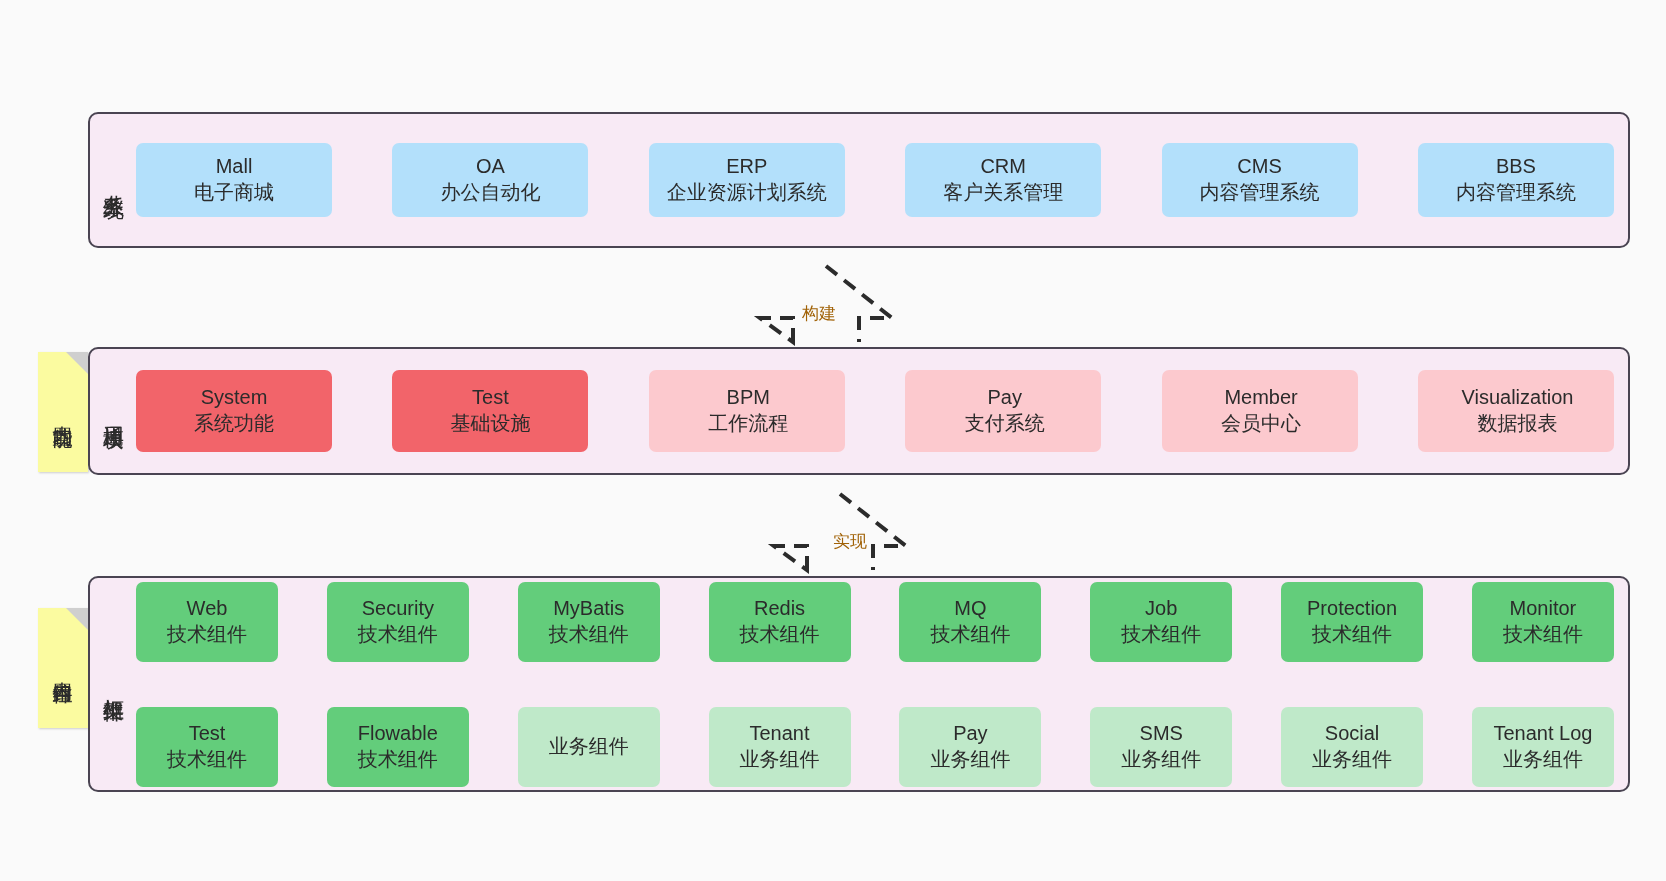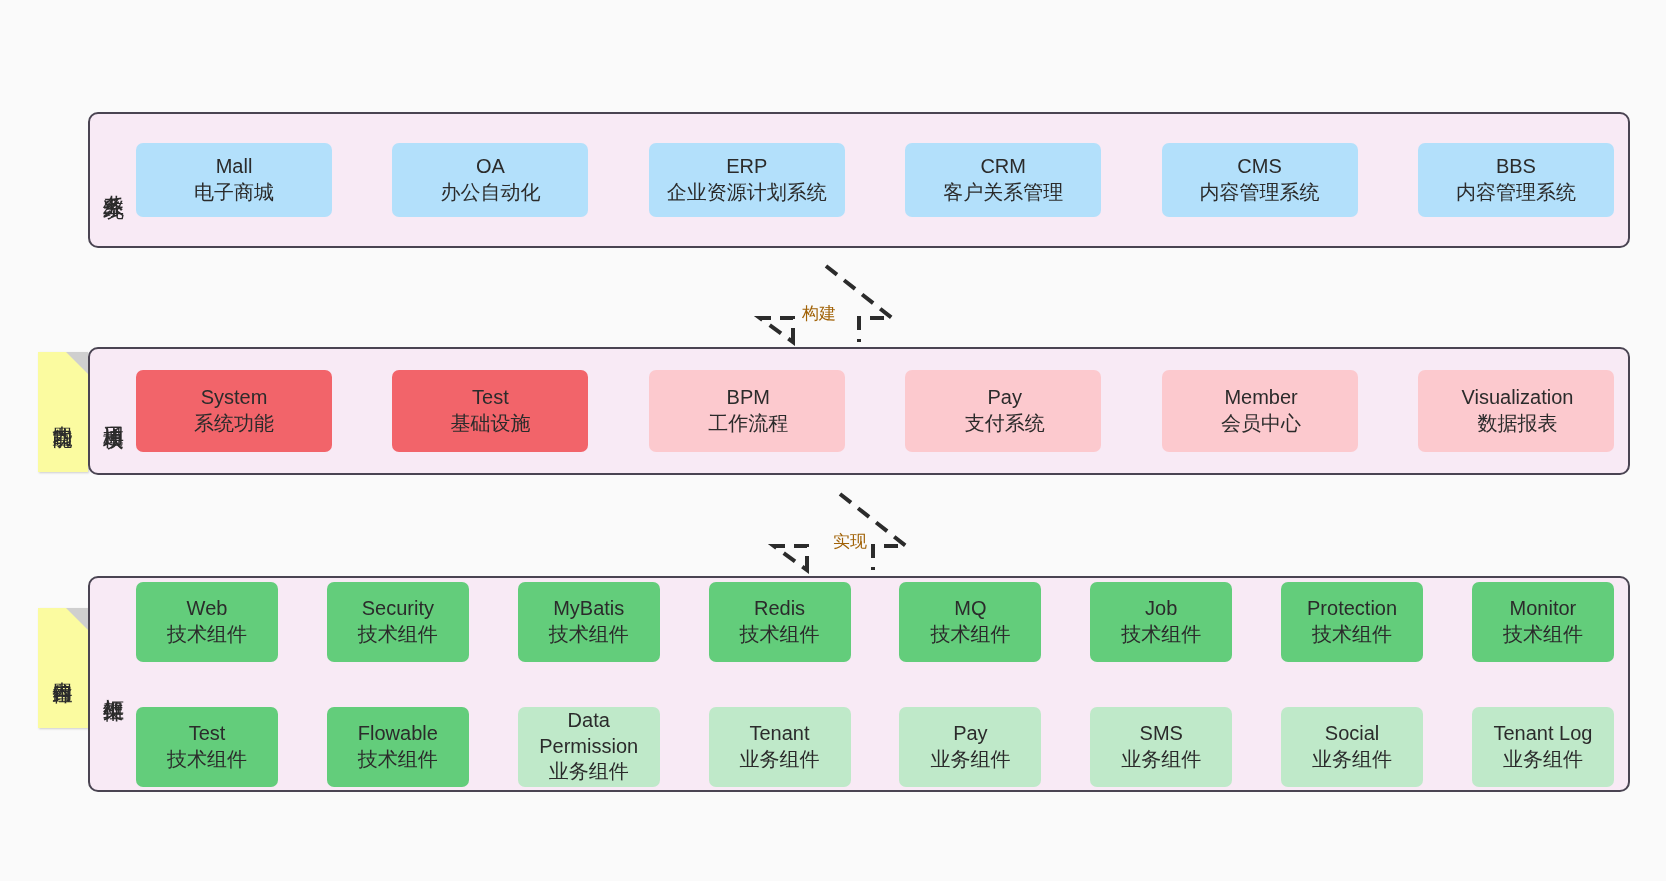--- a/index.html
+++ b/index.html
@@ -264,21 +264,20 @@
       <div class="row" id="framework-row2" style="gap:14px;margin-top:27px;">
           <div class="card c-green">
             <div class="l1">Test</div>
             <div class="l2">技术组件</div>
           </div>
           <div class="card c-green">
             <div class="l1">Flowable</div>
             <div class="l2">技术组件</div>
           </div>
           <div class="card c-lgreen wrap">
-            <div class="l1">Data Permission</div>
             <div class="l2">业务组件</div>
           </div>
           <div class="card c-lgreen">
             <div class="l1">Tenant</div>
             <div class="l2">业务组件</div>
           </div>
           <div class="card c-lgreen">
             <div class="l1">Pay</div>
             <div class="l2">业务组件</div>
           </div>

